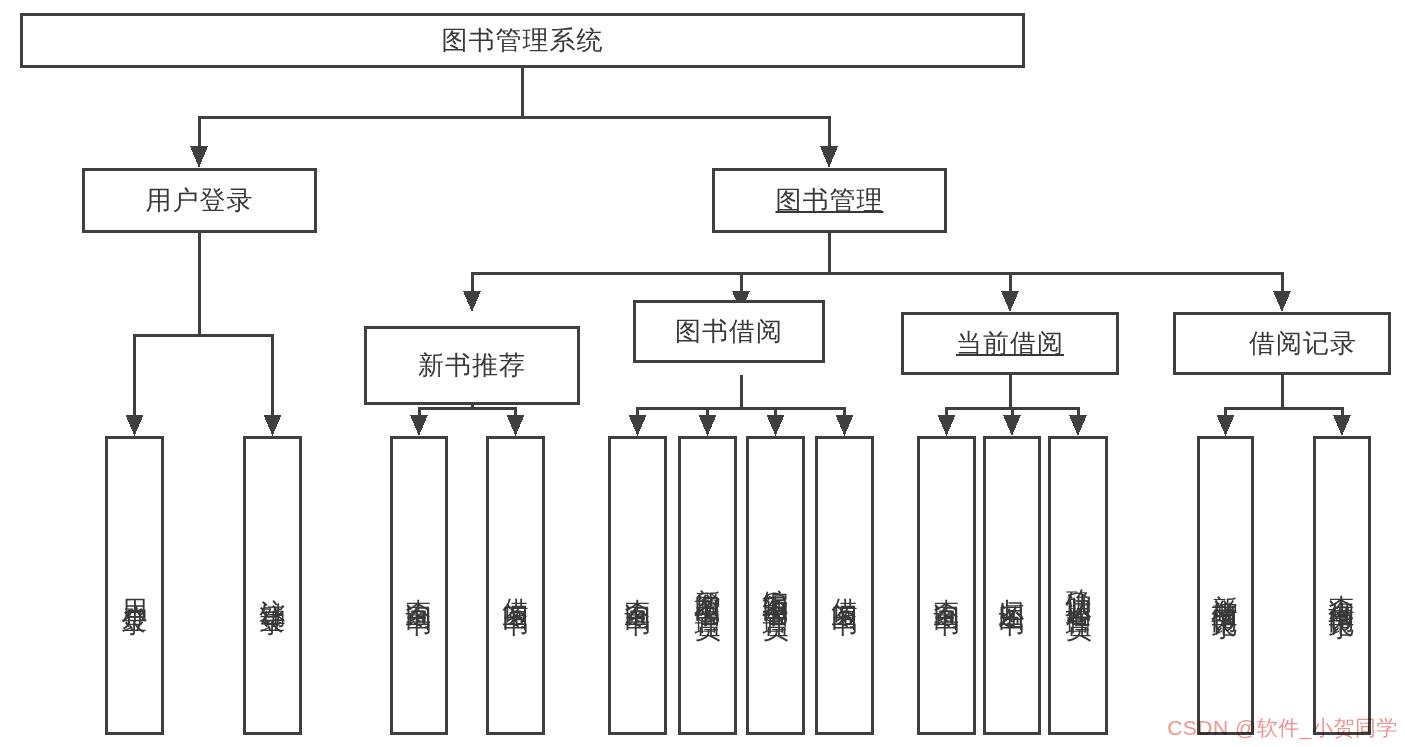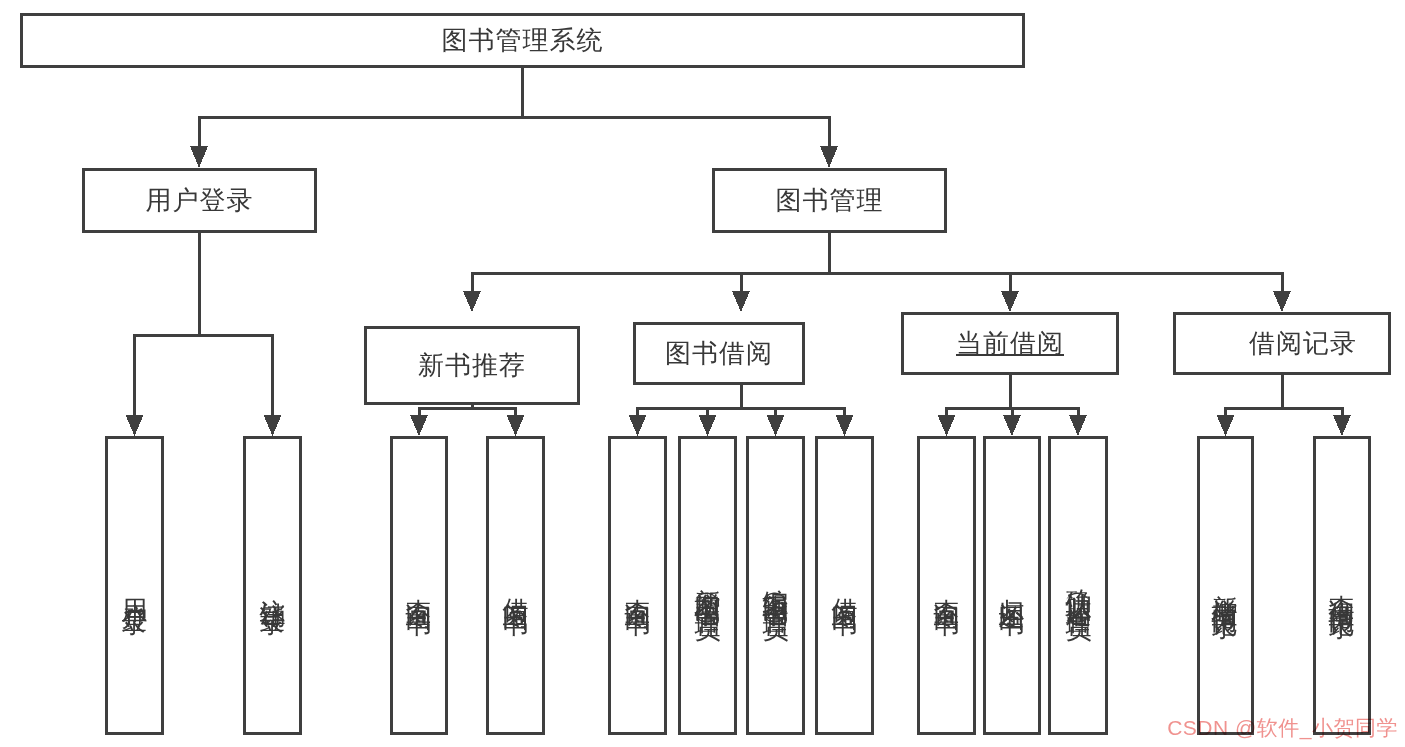--- a/index.html
+++ b/index.html
@@ -137,24 +137,24 @@
       <line x1="1225.5" y1="406.5" x2="1225.5" y2="416"></line>
       <polygon points="1216.5,415 1234.5,415 1225.5,436"></polygon>
       <line x1="1342" y1="406.5" x2="1342" y2="416"></line>
       <polygon points="1333,415 1351,415 1342,436"></polygon>
     </g>
   </svg>
 
   <div class="hbox" style="left:20px; top:13px; width:1005px; height:55px;">图书管理系统</div>
 
   <div class="hbox" style="left:82px; top:168px; width:235px; height:65px;">用户登录</div>
-  <div class="hbox" style="left:712px; top:168px; width:235px; height:65px;">图书管理</div>
+  <div class="hbox" style="left:712px; top:168px; width:235px; height:65px;text-decoration:underline;">图书管理</div>
 
   <div class="hbox" style="left:364px; top:326px; width:216px; height:79px;">新书推荐</div>
-  <div class="hbox" style="left:633px; top:322px; width:172px; height:63px;">图书借阅</div>
+  <div class="hbox" style="left:633px; top:300px; width:192px; height:63px;">图书借阅</div>
   <div class="hbox" style="left:901px; top:312px; width:218px; height:63px;text-decoration:underline;">当前借阅</div>
   <div class="hbox" style="left:1173px; top:312px; width:218px; height:63px;padding-left:42px;">借阅记录</div>
 
   <div class="vbox" style="left:105px; width:59px;">用户登录</div>
   <div class="vbox" style="left:243px; width:59px;">注销登录</div>
 
   <div class="vbox" style="left:390px; width:58px;">查询图书</div>
   <div class="vbox" style="left:486px; width:59px;">借阅图书</div>
 
   <div class="vbox" style="left:608px; width:59px;">查询图书</div>

